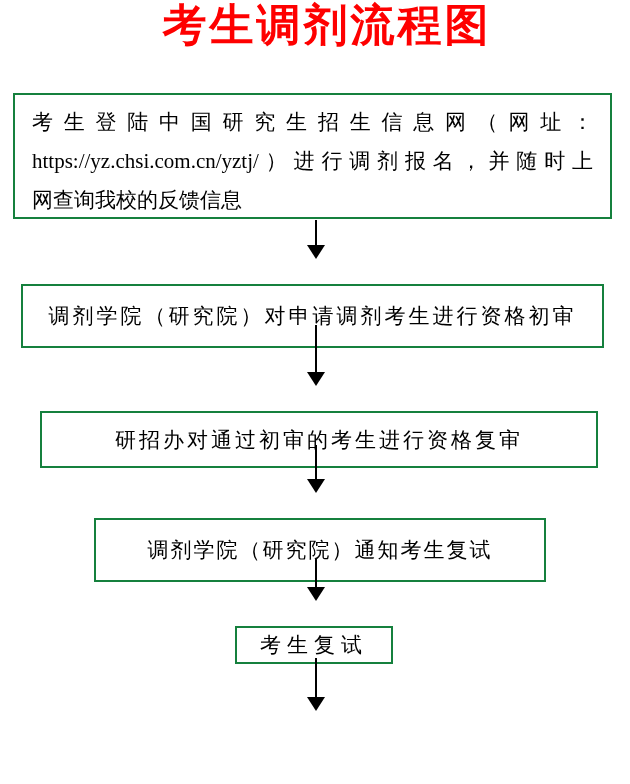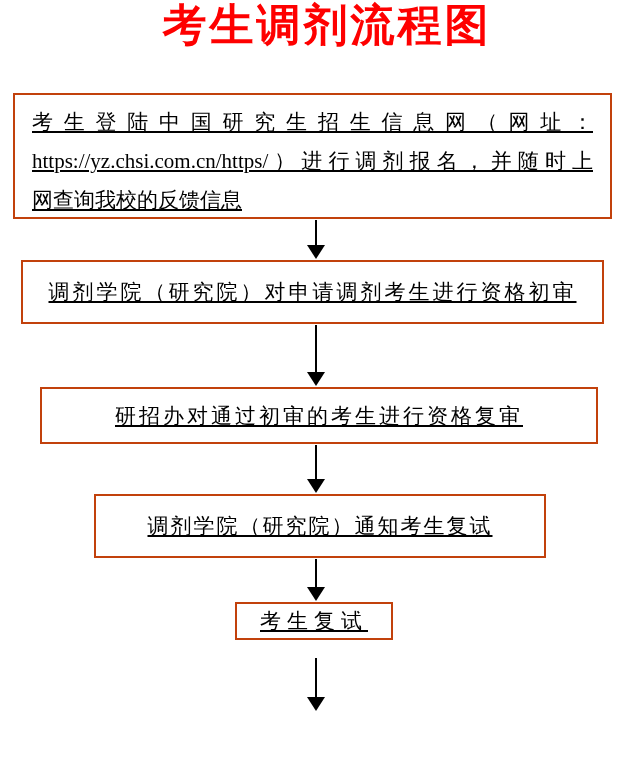--- a/index.html
+++ b/index.html
@@ -19,32 +19,32 @@
     text-align: center;
     font-family: "Liberation Sans", "DejaVu Sans", sans-serif;
     font-weight: bold;
     font-size: 44px;
     line-height: 40px;
     letter-spacing: 3px;
   }
   .box {
     position: absolute;
     box-sizing: border-box;
-    border: 2px solid #c2410c;
+    border: 2px solid #15803d;
     background: #ffffff;
     color: #000000;
     font-family: "Liberation Serif", "DejaVu Serif", serif;
     font-size: 21px;
-    text-decoration: underline;
   }
   .center {
     display: flex;
     align-items: center;
     justify-content: center;
     text-align: center;
+    margin-top: 24px;
   }
   .box1 { left: 13px;  top: 93px;  width: 599px; height: 126px; padding: 8px 17px 0 17px; }
   .box1 .line { line-height: 39px; white-space: nowrap; }
   .box1 .j { text-align: justify; text-align-last: justify; white-space: normal; }
   .box2 { left: 21px;  top: 260px; width: 583px; height: 64px; letter-spacing: 3px; }
   .box3 { left: 40px;  top: 387px; width: 558px; height: 57px; letter-spacing: 3px; }
   .box4 { left: 94px;  top: 494px; width: 452px; height: 64px; letter-spacing: 2px; }
   .box5 { left: 235px; top: 602px; width: 158px; height: 38px; letter-spacing: 6px; }
   .box6 { left: 218px; top: 712px; width: 190px; height: 59px; letter-spacing: 4px; }
   .arrow {
@@ -70,21 +70,21 @@
 </style>
 </head>
 <body>
 
 <div class="page">
 
   <h1 class="title" style="color: rgb(254, 0, 0);">考生调剂流程图</h1>
 
   <div class="box box1">
     <div class="line j">考生登陆中国研究生招生信息网（网址：</div>
-    <div class="line j">https://yz.chsi.com.cn/https/）进行调剂报名，并随时上</div>
+    <div class="line j">https://yz.chsi.com.cn/yztj/）进行调剂报名，并随时上</div>
     <div class="line">网查询我校的反馈信息</div>
   </div>
 
   <div class="arrow a1">
     <div class="shaft"></div>
     <div class="head"></div>
   </div>
 
   <div class="box box2 center">调剂学院（研究院）对申请调剂考生进行资格初审</div>
 

